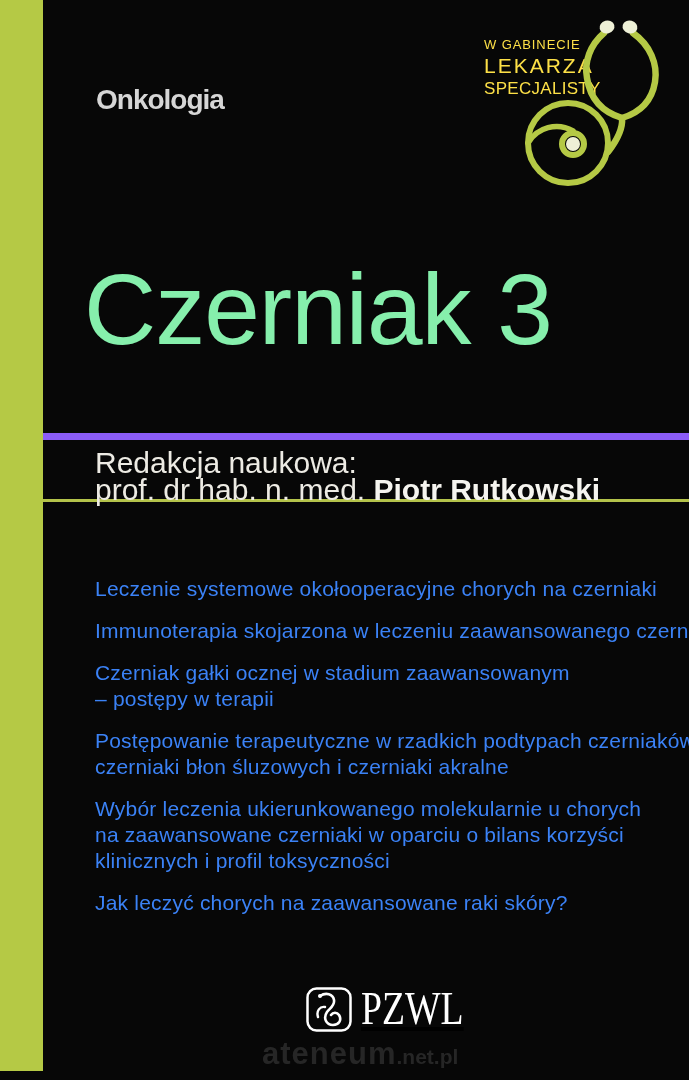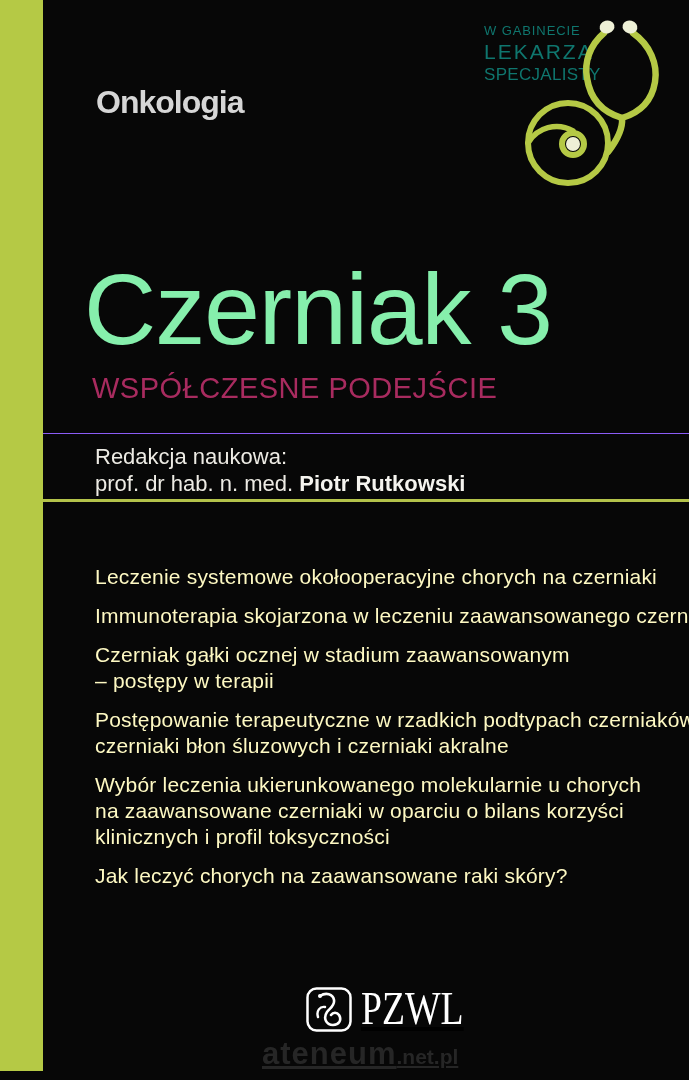--- a/index.html
+++ b/index.html
@@ -13,29 +13,29 @@
   }
   .green-bar {
     position: absolute;
     left: 0; top: 0;
     width: 43px; height: 1071px;
     background: #b5c945;
   }
   .series-label {
     position: absolute;
     left: 96px; top: 84px;
-    font-size: 32px;
+    font-size: 28px;
     font-weight: bold;
     letter-spacing: -1px;
     color: #d6d6d6;
   }
   .badge {
     position: absolute;
-    left: 484px; top: 24px;
-    color: #0f766e;
+    left: 484px; top: 38px;
+    color: #fde047;
     line-height: 1.05;
   }
   .badge-l1 { font-size: 13px; letter-spacing: 0.9px; }
   .badge-l2 { font-size: 21px; letter-spacing: 2px; margin-top: 3px; }
   .badge-l3 { font-size: 17px; letter-spacing: 0.3px; margin-top: 3px; }
   .steth { position: absolute; left: 515px; top: 8px; }
   .title {
     position: absolute;
     left: 84px; top: 252px;
     margin: 0;
@@ -48,40 +48,40 @@
     position: absolute;
     left: 92px; top: 372px;
     font-size: 29px;
     letter-spacing: 0.5px;
     color: #a82b5f;
   }
   .editor-band {
     position: absolute;
     left: 43px; right: 0;
     top: 433px; height: 69px;
-    border-top: 1px solid #8b5cf6;
+    border-top: 7px solid #8b5cf6;
     border-bottom: 3px solid #b3c24a;
     box-sizing: border-box;
     padding: 9px 0 0 52px;
     color: #edebe4;
-    font-size: 22px;
+    font-size: 30px;
     line-height: 27px;
   }
   .ed-name { font-weight: bold; color: #f5f4ef; text-align: center; }
   .topics {
     position: absolute;
     left: 95px; top: 560px;
     width: 594px;
   }
   .topic {
     font-size: 21px;
     line-height: 26px;
     letter-spacing: 0.2px;
-    color: #fef9c3;
-    margin: 4px 0 13px 0;
+    color: #3b82f6;
+    margin: 16px 0 13px 0;
     white-space: pre;
   }
   .publisher {
     position: absolute;
     left: 306px; top: 986px;
     display: flex;
     align-items: center;
     text-decoration: underline;
   }
   .pzwl-text {
@@ -95,21 +95,20 @@
     letter-spacing: 0px;
     line-height: 46px;
   }
   .watermark {
     position: absolute;
     left: 262px; top: 1036px;
     display: flex;
     align-items: baseline;
     color: #262626;
     font-weight: bold;
-    text-decoration: underline;
   }
   .wm-main { font-size: 31px; letter-spacing: 1px; }
   .wm-suffix { font-size: 21px; text-align: center; }
 </style>
 </head>
 <body>
 
 <div class="cover">
 
   <div class="green-bar"></div>
@@ -134,21 +133,20 @@
 
     <circle cx="58" cy="136" r="11" stroke="#b5c945" stroke-width="6" fill="none"></circle>
     <circle cx="58" cy="136" r="7" fill="#eef0d6"></circle>
 
     <ellipse cx="92" cy="19" rx="7.5" ry="6.5" fill="#eef0d6" transform="rotate(-15 92 19)"></ellipse>
     <ellipse cx="115" cy="19" rx="7.5" ry="6.5" fill="#eef0d6" transform="rotate(15 115 19)"></ellipse>
   </svg>
 
   <h1 class="title">Czerniak 3</h1>
 
-  <div class="subtitle">WSPÓŁCZESNE PODEJŚCIE</div>
 
   <div class="editor-band">
     <div>Redakcja naukowa:</div>
     <div><span>prof. dr hab. n. med. </span><span class="ed-name">Piotr Rutkowski</span></div>
   </div>
 
   <div class="topics">
     <div class="topic">Leczenie systemowe okołooperacyjne chorych na czerniaki</div>
     <div class="topic">Immunoterapia skojarzona w leczeniu zaawansowanego czerniaka</div>
     <div class="topic">Czerniak gałki ocznej w stadium zaawansowanym

